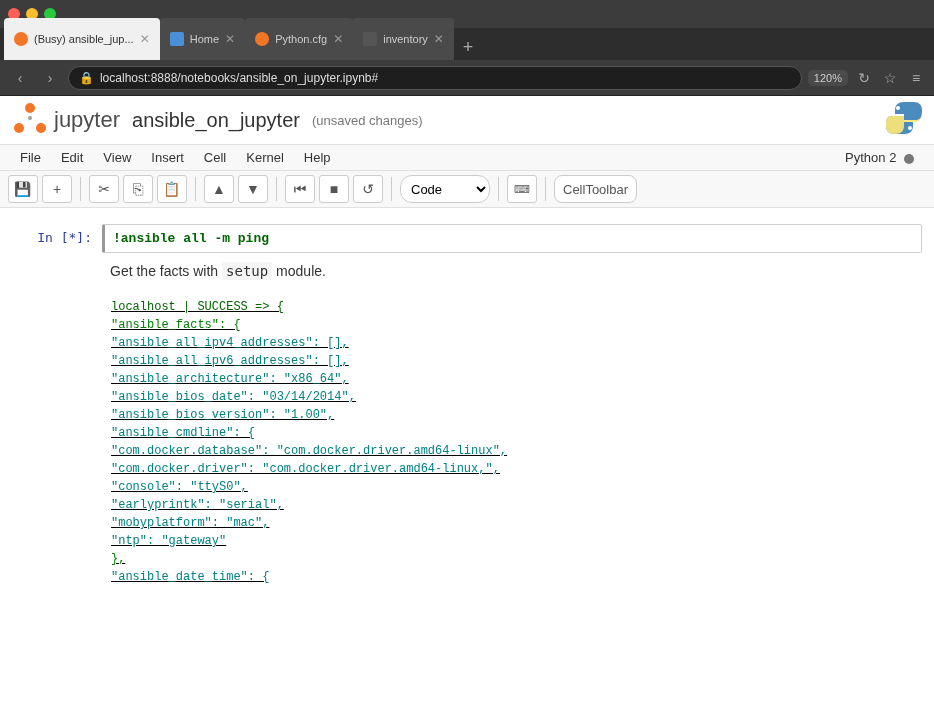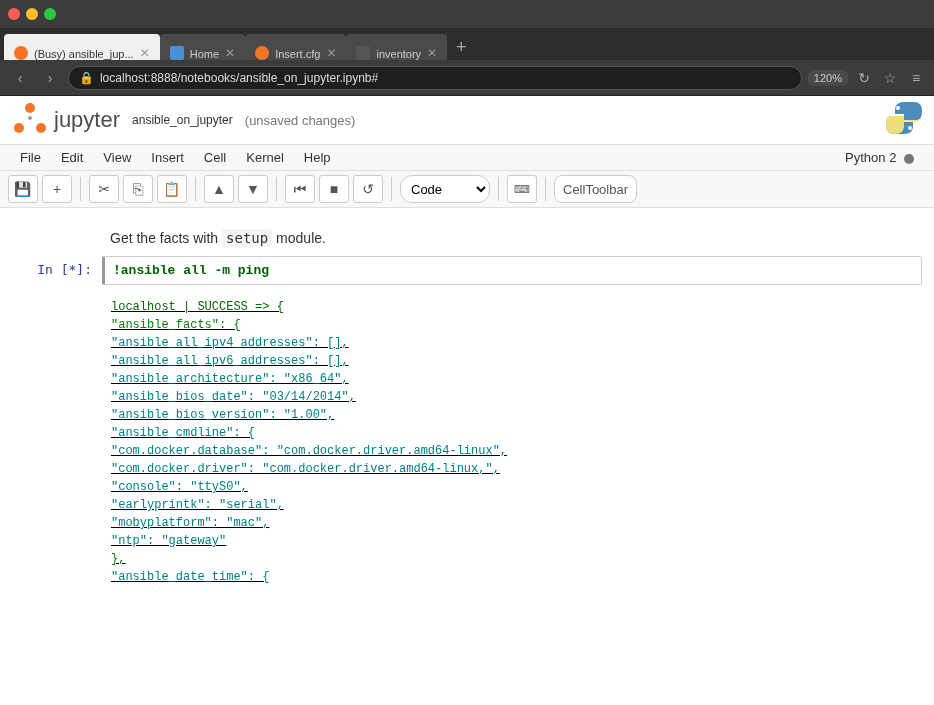--- a/index.html
+++ b/index.html
@@ -25,22 +25,22 @@
     .tabs-bar {
       display: flex;
       align-items: flex-end;
       background: #2d2d2d;
       height: 32px;
       padding: 0 4px;
       gap: 0;
     }
     .tab {
       display: flex;
-      align-items: flex-end;
-      height: 26px;
+      align-items: center;
+      height: 42px;
       padding: 0 10px;
       background: #4a4a4a;
       color: #ccc;
       font-size: 11px;
       border-radius: 4px 4px 0 0;
       gap: 6px;
       cursor: pointer;
       min-width: 80px;
       max-width: 180px;
       position: relative;
@@ -118,21 +118,21 @@
     }
     .jupyter-logo-icon {
       width: 36px; height: 36px;
     }
     .jupyter-logo-text {
       font-size: 22px;
       font-weight: 300;
       color: #4d4d4d;
     }
     .jupyter-notebook-title {
-      font-size: 12px;
+      font-size: 20px;
       color: #333;
       font-weight: normal;
     }
     .jupyter-unsaved {
       font-size: 13px;
       color: #777;
     }
 
     
     .menu-bar {
@@ -314,21 +314,21 @@
       <span class="tab-title">(Busy) ansible_jup...</span>
       <span class="tab-close">✕</span>
     </div>
     <div class="tab tab-home">
       <div class="tab-favicon"></div>
       <span class="tab-title">Home</span>
       <span class="tab-close">✕</span>
     </div>
     <div class="tab tab-ansible-cfg">
       <div class="tab-favicon"></div>
-      <span class="tab-title">Insert.cfg</span>
+      <span class="tab-title">Python.cfg</span>
       <span class="tab-close">✕</span>
     </div>
     <div class="tab tab-inventory">
       <div class="tab-favicon"></div>
       <span class="tab-title">inventory</span>
       <span class="tab-close">✕</span>
     </div>
     <div class="tab-add">+</div>
   </div>
 
@@ -407,33 +407,33 @@
     </select>
     <div class="tool-separator"></div>
     <button class="keyboard-shortcut">⌨</button>
     <div class="tool-separator"></div>
     <button class="cell-toolbar-btn">CellToolbar</button>
   </div>
 
   <div class="notebook-content">
 
     <div class="cell-container">
+      <div class="cell-prompt">In [*]:</div>
+      <div class="cell-body">
+        <div class="code-cell running">
+          <span class="bash-cmd">!ansible all -m ping</span>
+        </div>
+      </div>
+    </div>
+
+    <div class="cell-container">
       <div class="cell-prompt"></div>
       <div class="cell-body">
         <div class="text-cell">
           Get the facts with <code>setup</code> module.
-        </div>
-      </div>
-    </div>
-
-    <div class="cell-container">
-      <div class="cell-prompt">In [*]:</div>
-      <div class="cell-body">
-        <div class="code-cell running">
-          <span class="bash-cmd">!ansible all -m ping</span>
         </div>
       </div>
     </div>
 
 
     <div class="output-container">
       <div class="output-prompt"></div>
       <div class="output-body">
         <div class="out-line c-green">localhost | SUCCESS =&gt; {</div>
         <div class="out-line c-darkgreen">    "ansible_facts": {</div>

